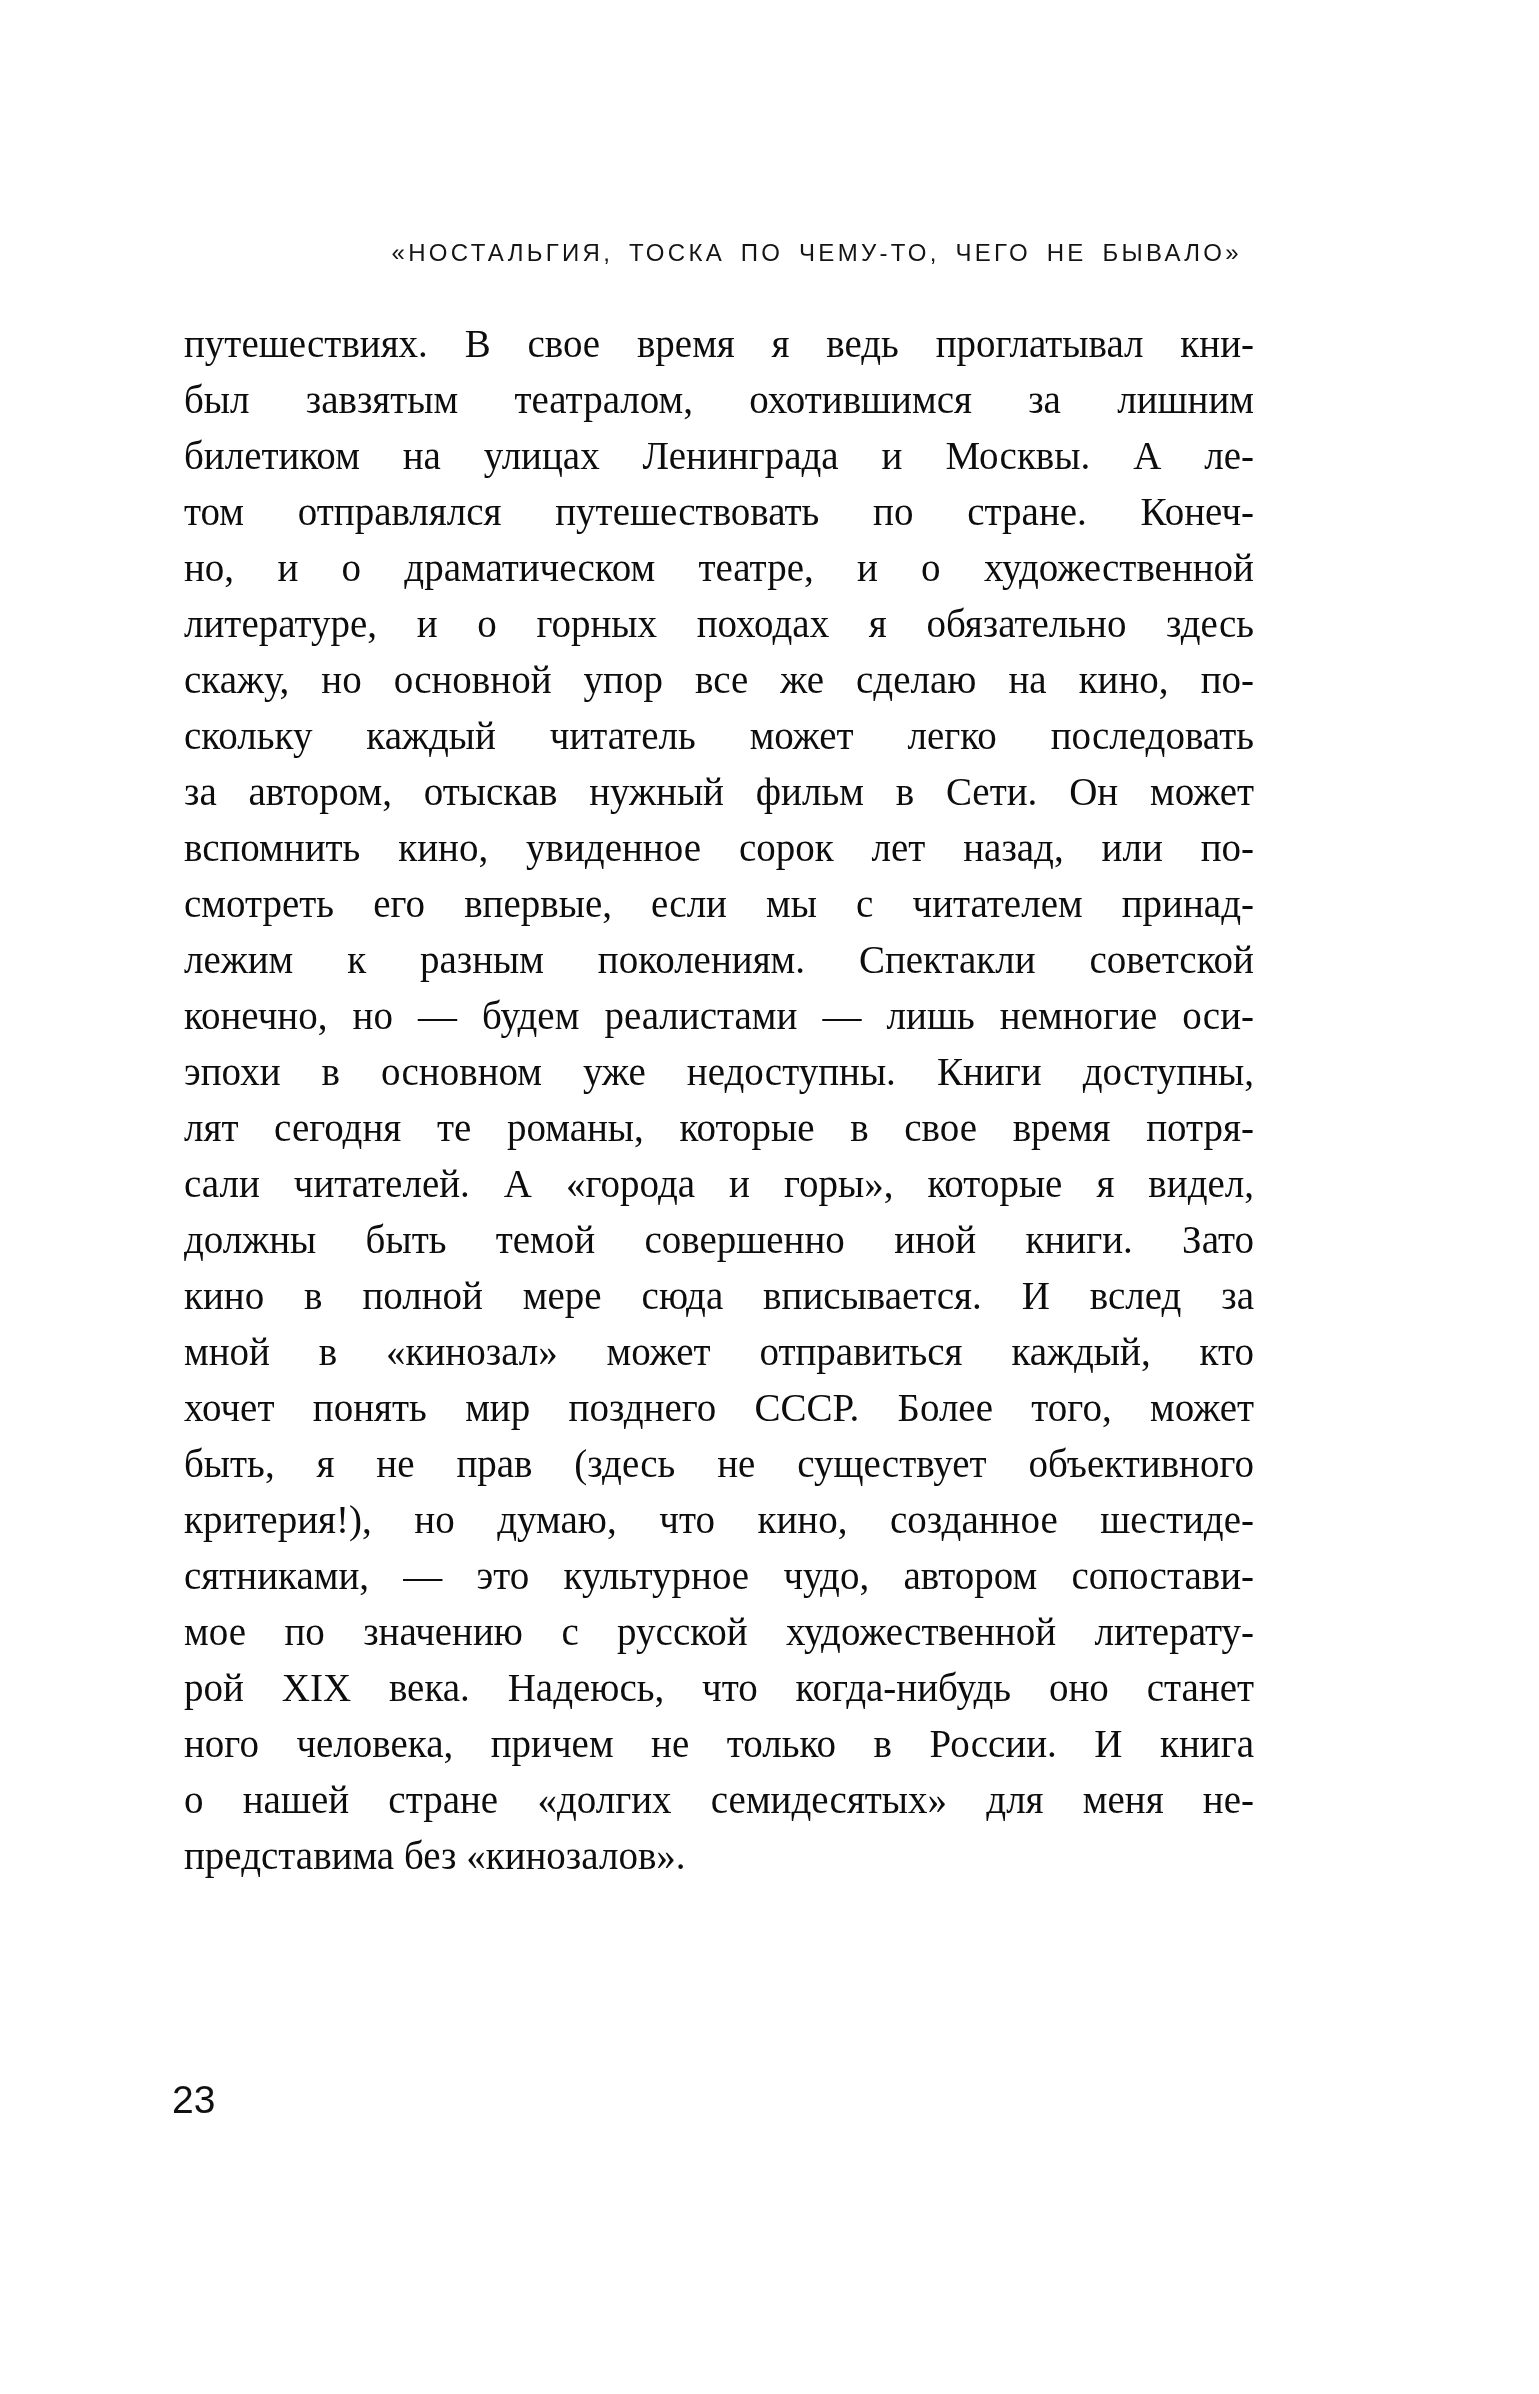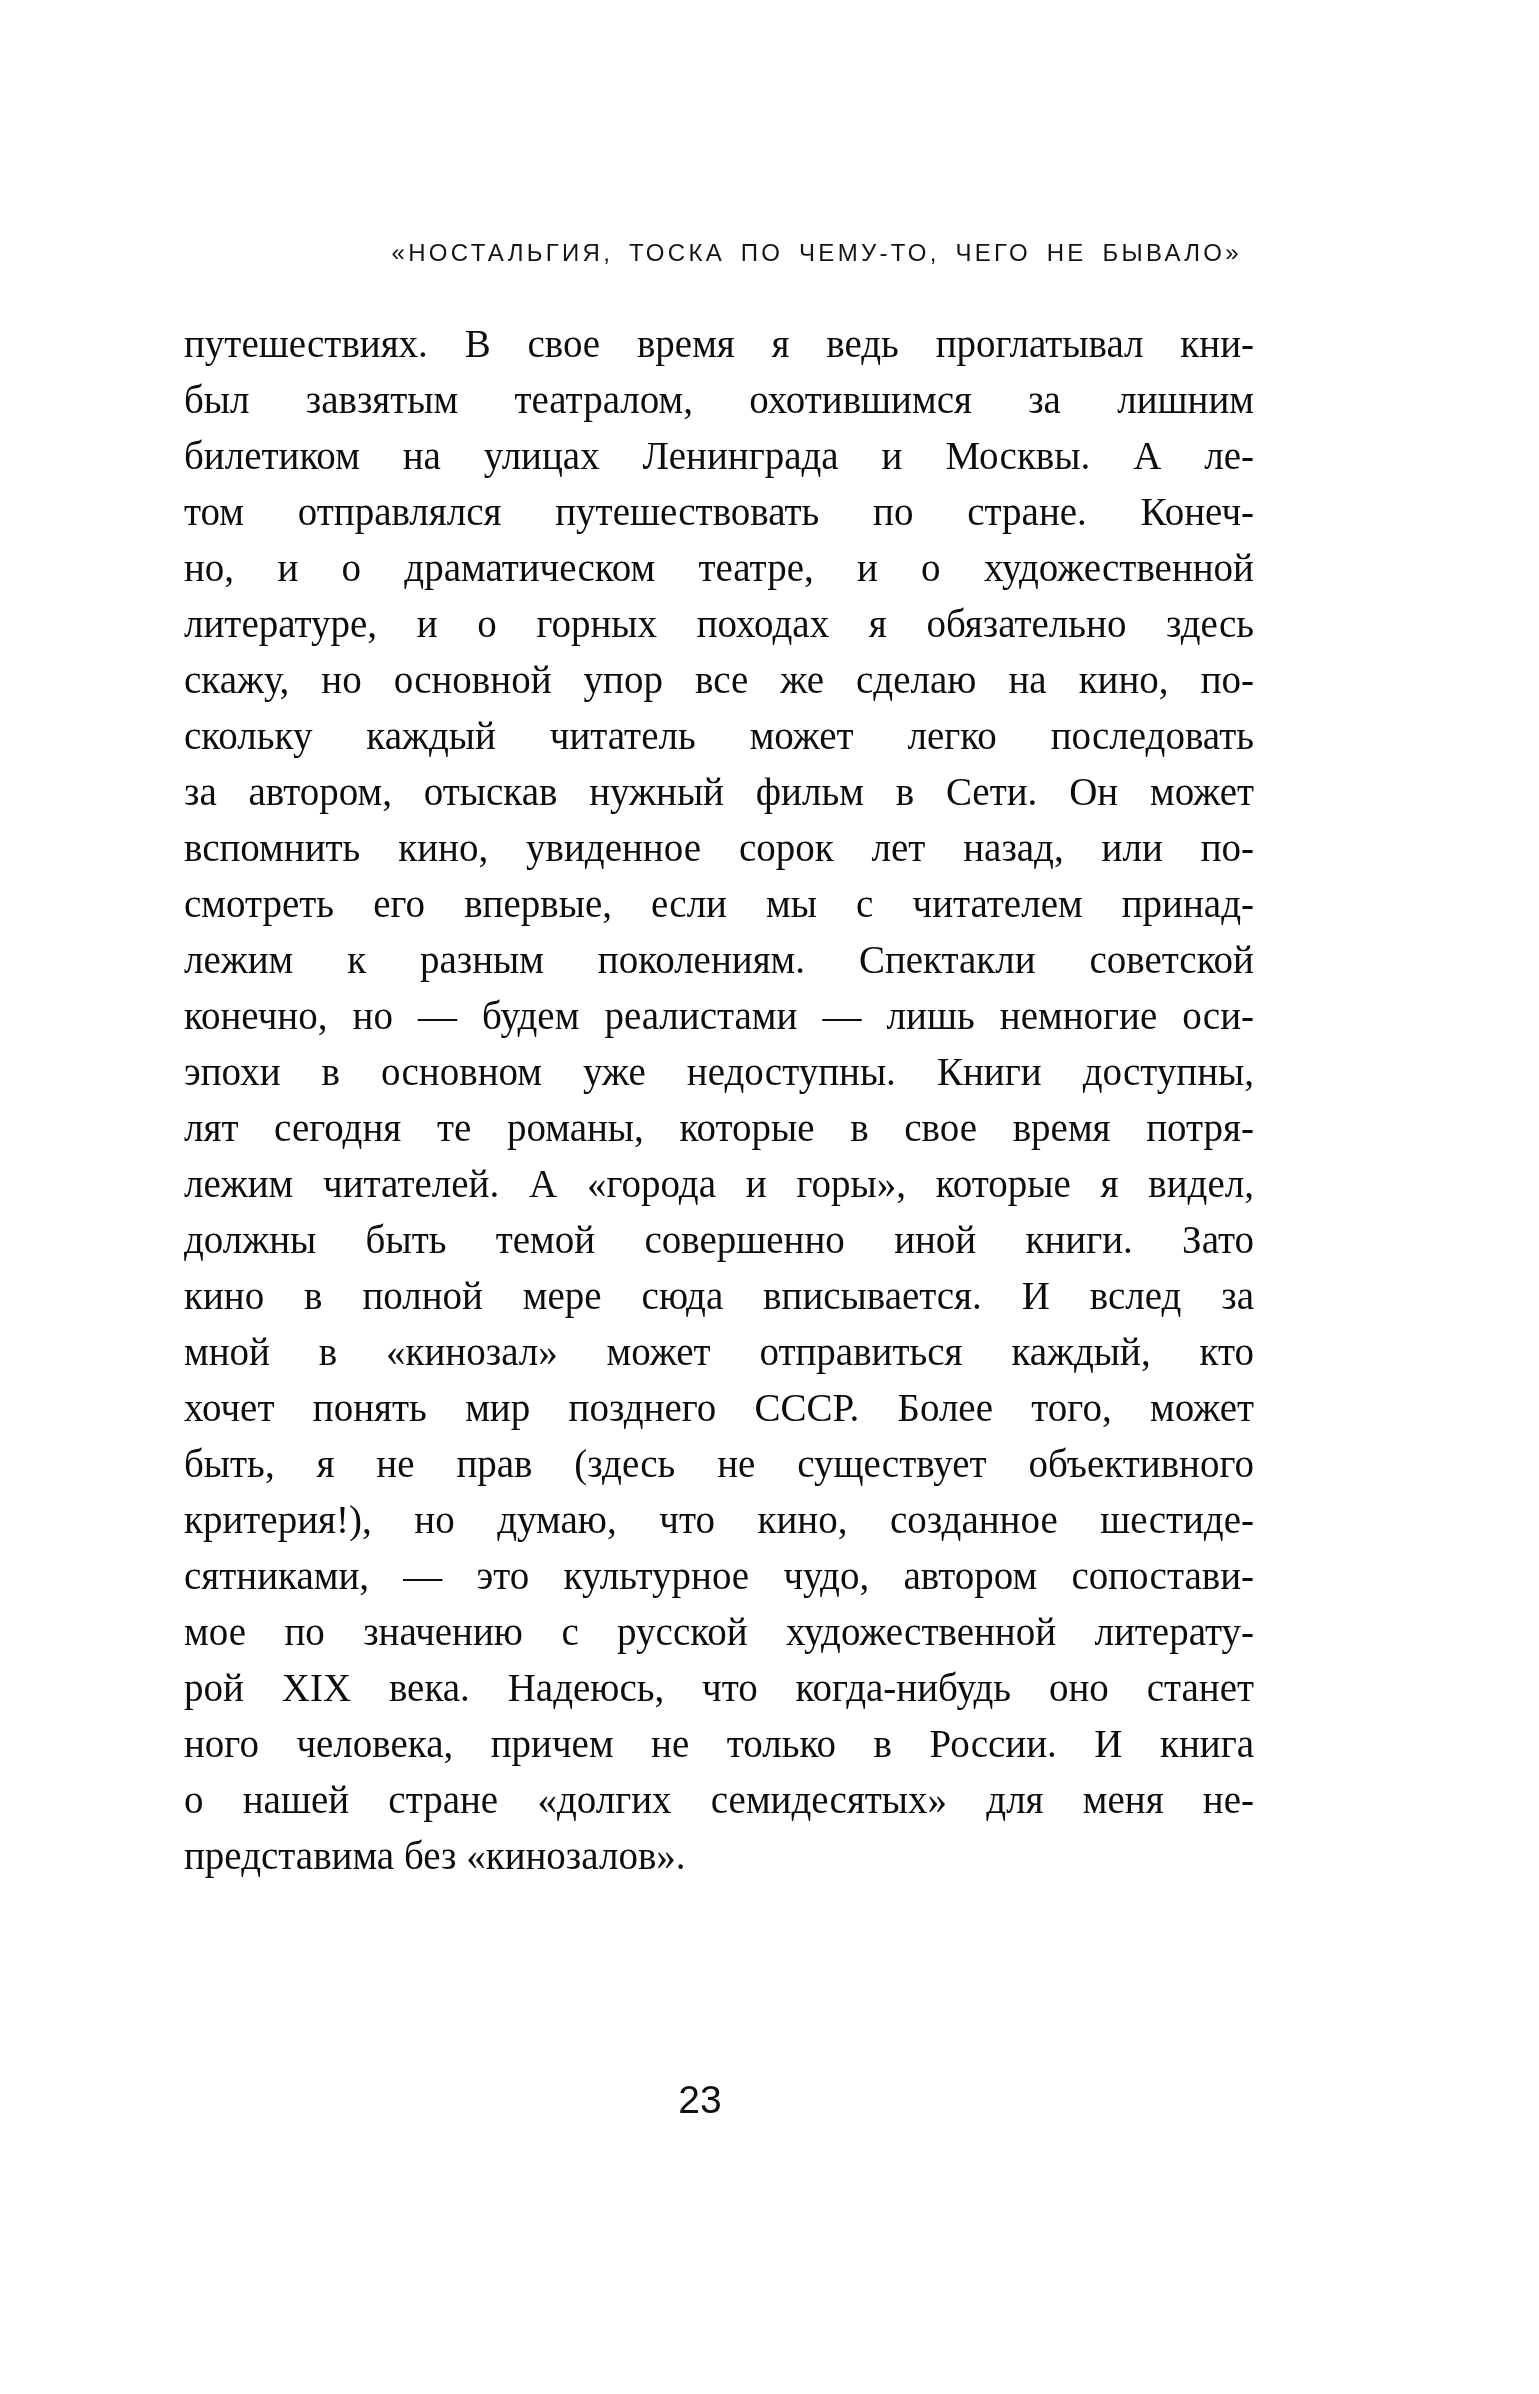--- a/index.html
+++ b/index.html
@@ -47,21 +47,21 @@
     overflow: visible;
   }
   .body-text .line.last {
     text-align-last: left;
   }
   .page-number {
     position: absolute;
     top: 2078px;
     left: 172px;
     width: 1056px;
-    text-align: center;
+    text-align: left;
     font-family: "Liberation Sans", sans-serif;
     font-size: 39px;
     font-weight: 400;
     color: #101010;
   }
 </style>
 </head>
 <body>
 
 <div class="page">
@@ -77,21 +77,21 @@
       <div class="line">литературе, и о горных походах я обязательно здесь</div>
       <div class="line">скажу, но основной упор все же сделаю на кино, по-</div>
       <div class="line">скольку каждый читатель может легко последовать</div>
       <div class="line">за автором, отыскав нужный фильм в Сети. Он может</div>
       <div class="line">вспомнить кино, увиденное сорок лет назад, или по-</div>
       <div class="line">смотреть его впервые, если мы с читателем принад-</div>
       <div class="line">лежим к разным поколениям. Спектакли советской</div>
       <div class="line">конечно, но — будем реалистами — лишь немногие оси-</div>
       <div class="line">эпохи в основном уже недоступны. Книги доступны,</div>
       <div class="line">лят сегодня те романы, которые в свое время потря-</div>
-      <div class="line">лежим читателей. А «города и горы», которые я видел,</div>
+      <div class="line">сали читателей. А «города и горы», которые я видел,</div>
       <div class="line">должны быть темой совершенно иной книги. Зато</div>
       <div class="line">кино в полной мере сюда вписывается. И вслед за</div>
       <div class="line">мной в «кинозал» может отправиться каждый, кто</div>
       <div class="line">хочет понять мир позднего СССР. Более того, может</div>
       <div class="line">быть, я не прав (здесь не существует объективного</div>
       <div class="line">критерия!), но думаю, что кино, созданное шестиде-</div>
       <div class="line">сятниками, — это культурное чудо, автором сопостави-</div>
       <div class="line">мое по значению с русской художественной литерату-</div>
       <div class="line">рой XIX века. Надеюсь, что когда-нибудь оно станет</div>
       <div class="line">ного человека, причем не только в России. И книга</div>

